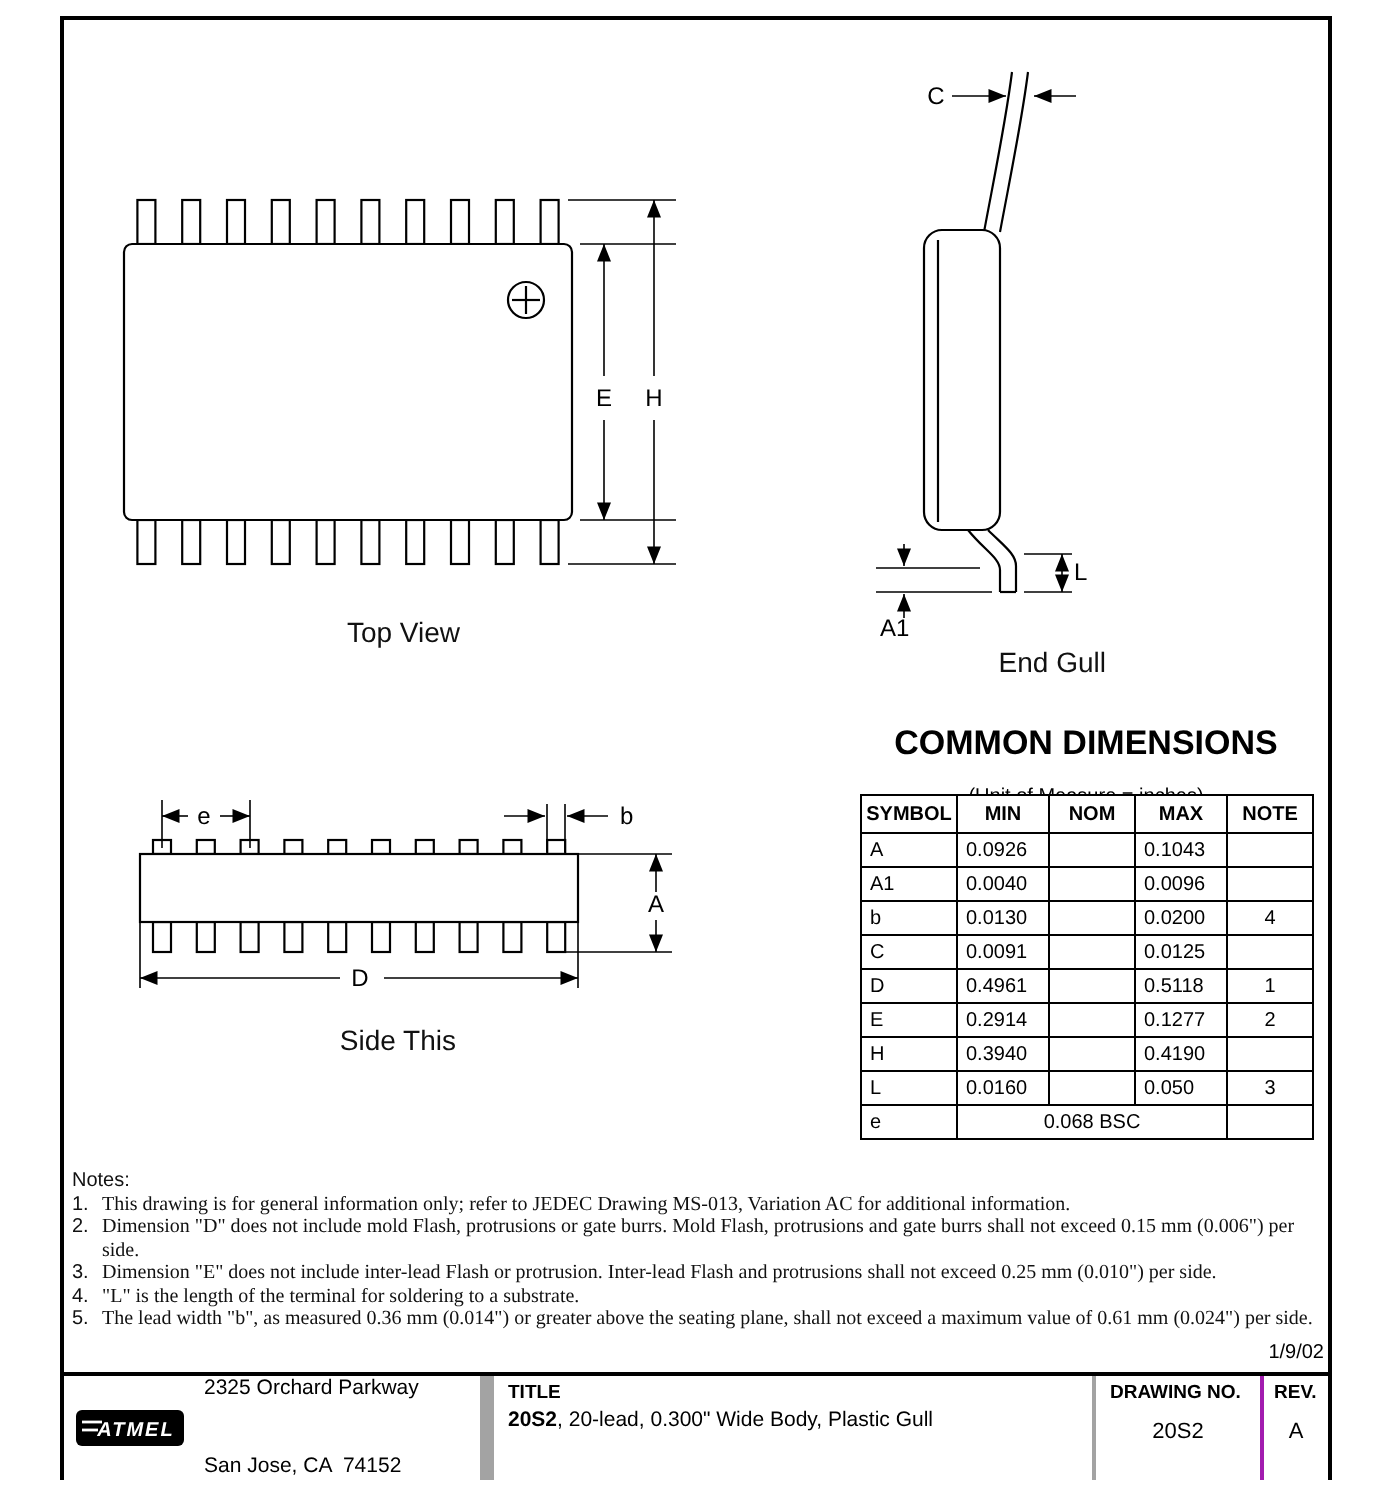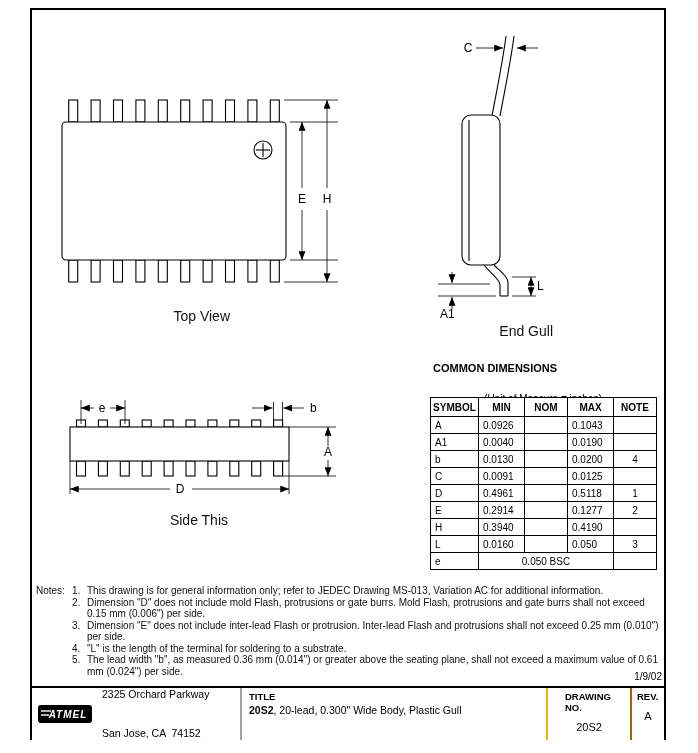--- a/index.html
+++ b/index.html
@@ -10,43 +10,43 @@
   }
   .abs{position:absolute;}
   .page-border{left:30px;top:8px;width:636px;height:732px;border:2px solid #000;box-sizing:border-box;}
   .view-label{font-size:14px;color:#111;text-align:right;}
   
   .ln{stroke:#000;stroke-width:1.1;fill:none;}
   .fillw{fill:#fff;stroke:#000;stroke-width:1.1;}
   .dim{stroke:#000;stroke-width:0.8;fill:none;}
   text.dimlbl{font-family:"Liberation Sans",sans-serif;font-size:12px;fill:#000;}
   
-  .cd-title{font-size:11px;font-weight:bold;}
+  .cd-title{font-size:17px;font-weight:bold;text-align:center;}
   .cd-sub{font-size:10px;text-align:center;margin-top:16px;}
   table.dims{border-collapse:collapse;table-layout:fixed;width:226px;background:#fff;}
   table.dims th,table.dims td{border:1px solid #000;font-size:10px;padding:2px 4px;height:12px;overflow:hidden;}
   table.dims th{font-weight:bold;text-align:center;padding:3px 2px;}
   table.dims td{text-align:left;}
   table.dims td.note{text-align:center;}
   table.dims td.bsc{text-align:center;}
   
-  .notes{display:flex;font-size:10px;line-height:11.5px;color:#111;}
+  .notes{display:flex;font-size:10px;line-height:11.5px;color:#111;flex-direction:column;}
   .notes-label{width:36px;flex:none;}
   .note-items{flex:1;}
   .note-item{display:flex;}
   .note-num{width:15px;flex:none;}
-  .note-text{flex:1;}
+  .note-text{flex:1;font-family:Liberation Serif, serif;}
   .date{font-size:10px;text-align:right;}
   
   .title-block{left:32px;top:686px;width:632px;height:52px;border-top:2px solid #000;box-sizing:content-box;display:flex;background:#fff;}
   .tb-cell{box-sizing:border-box;height:52px;}
   .tb-left{width:208px;display:flex;align-items:center;padding:4px 6px;}
-  .tb-title{flex:1;border-left:2px solid #a3a3a3;padding:3px 7px;}
-  .tb-dno{width:84px;border-left:2px solid #eab308;padding:3px 17px;}
-  .tb-rev{width:34px;border-left:2px solid #a16207;padding:3px 5px;}
+  .tb-title{flex:1;border-left:7px solid #a3a3a3;padding:3px 7px;}
+  .tb-dno{width:84px;border-left:2px solid #a3a3a3;padding:3px 7px;}
+  .tb-rev{width:34px;border-left:2px solid #a21caf;padding:3px 5px;}
   .tb-label{font-size:9.5px;font-weight:bold;}
   .tb-titletext{font-size:10.5px;line-height:13px;margin-top:2px;}
   .tb-bold{font-weight:bold;}
   .tb-value{font-size:11px;text-align:center;margin-top:8px;}
   .address{font-size:10.5px;line-height:13px;margin-left:10px;white-space:pre;}
 </style>
 </head>
 <body>
 
 <svg width="0" height="0" style="position:absolute">
@@ -222,21 +222,21 @@
       <td>A</td>
       <td>0.0926</td>
       <td></td>
       <td>0.1043</td>
       <td class="note"></td>
     </tr>
     <tr>
       <td>A1</td>
       <td>0.0040</td>
       <td></td>
-      <td>0.0190</td>
+      <td>0.0096</td>
       <td class="note"></td>
     </tr>
     <tr>
       <td>b</td>
       <td>0.0130</td>
       <td></td>
       <td>0.0200</td>
       <td class="note">4</td>
     </tr>
     <tr>
@@ -269,21 +269,21 @@
     </tr>
     <tr>
       <td>L</td>
       <td>0.0160</td>
       <td></td>
       <td>0.050</td>
       <td class="note">3</td>
     </tr>
     <tr>
       <td>e</td>
-      <td class="bsc" colspan="3">0.050 BSC</td>
+      <td class="bsc" colspan="3">0.068 BSC</td>
       <td class="note"></td>
     </tr>
   </tbody>
 </table>
 
 <div class="abs notes" style="left:36px;top:585px;width:624px">
   <div class="notes-label">Notes:</div>
   <div class="note-items">
     <div class="note-item">
       <span class="note-num">1.</span>

